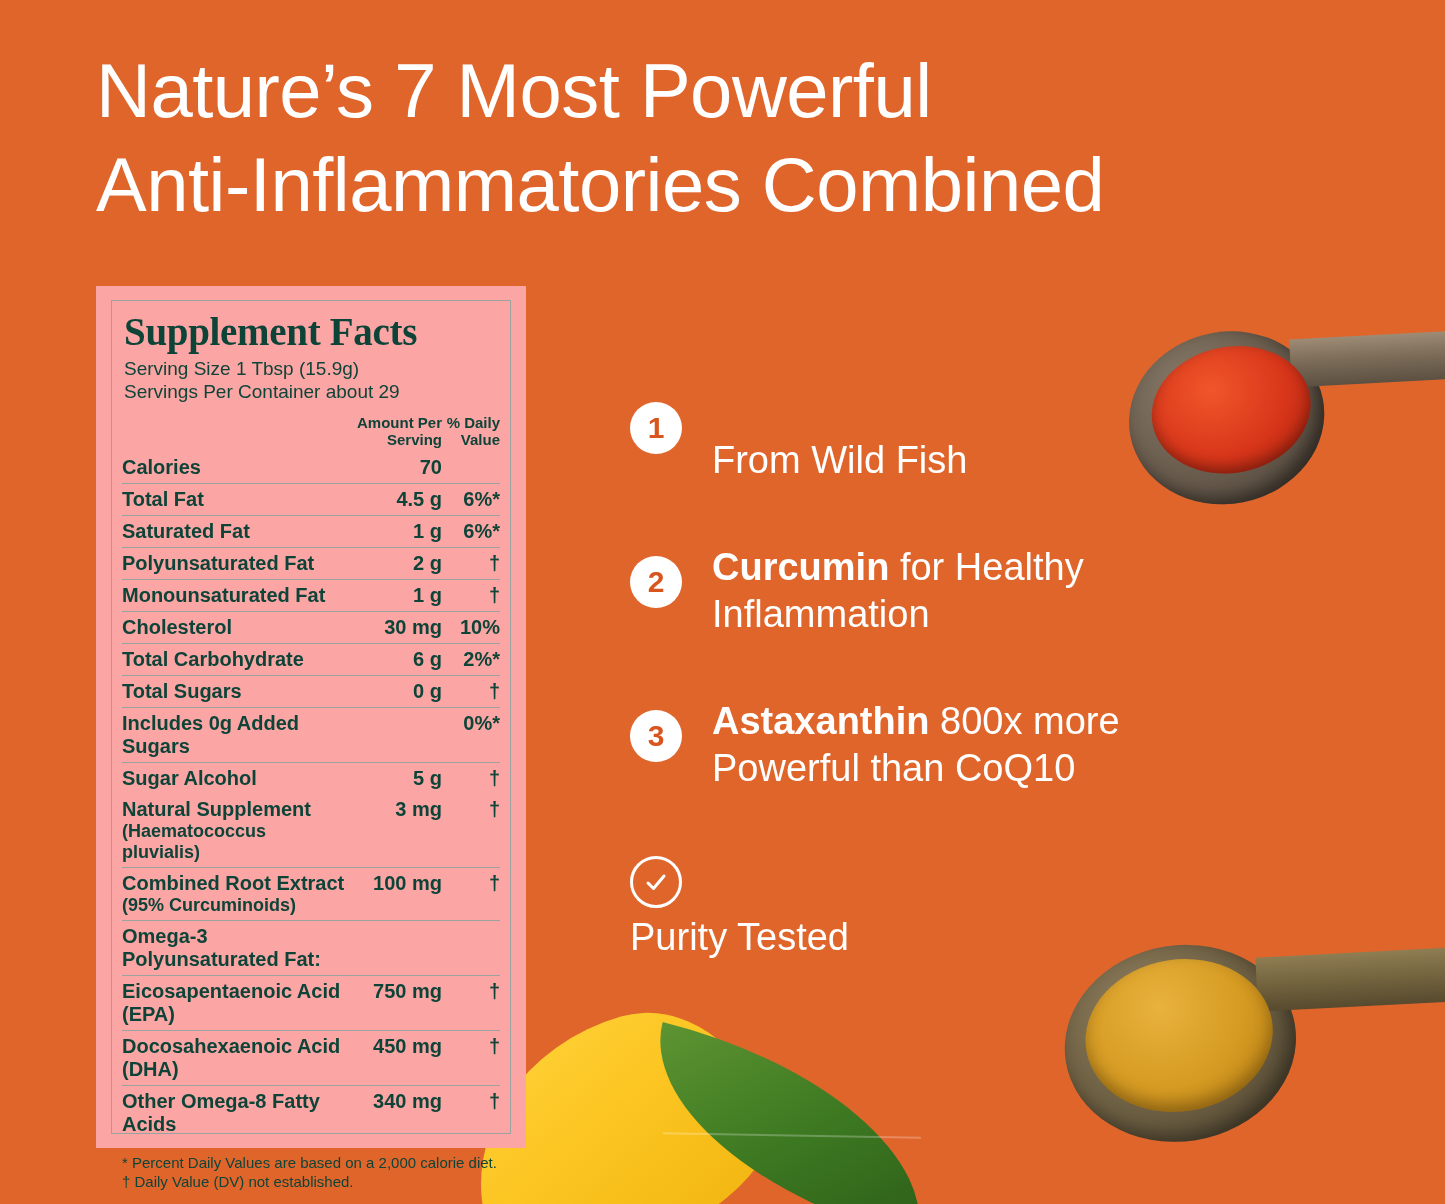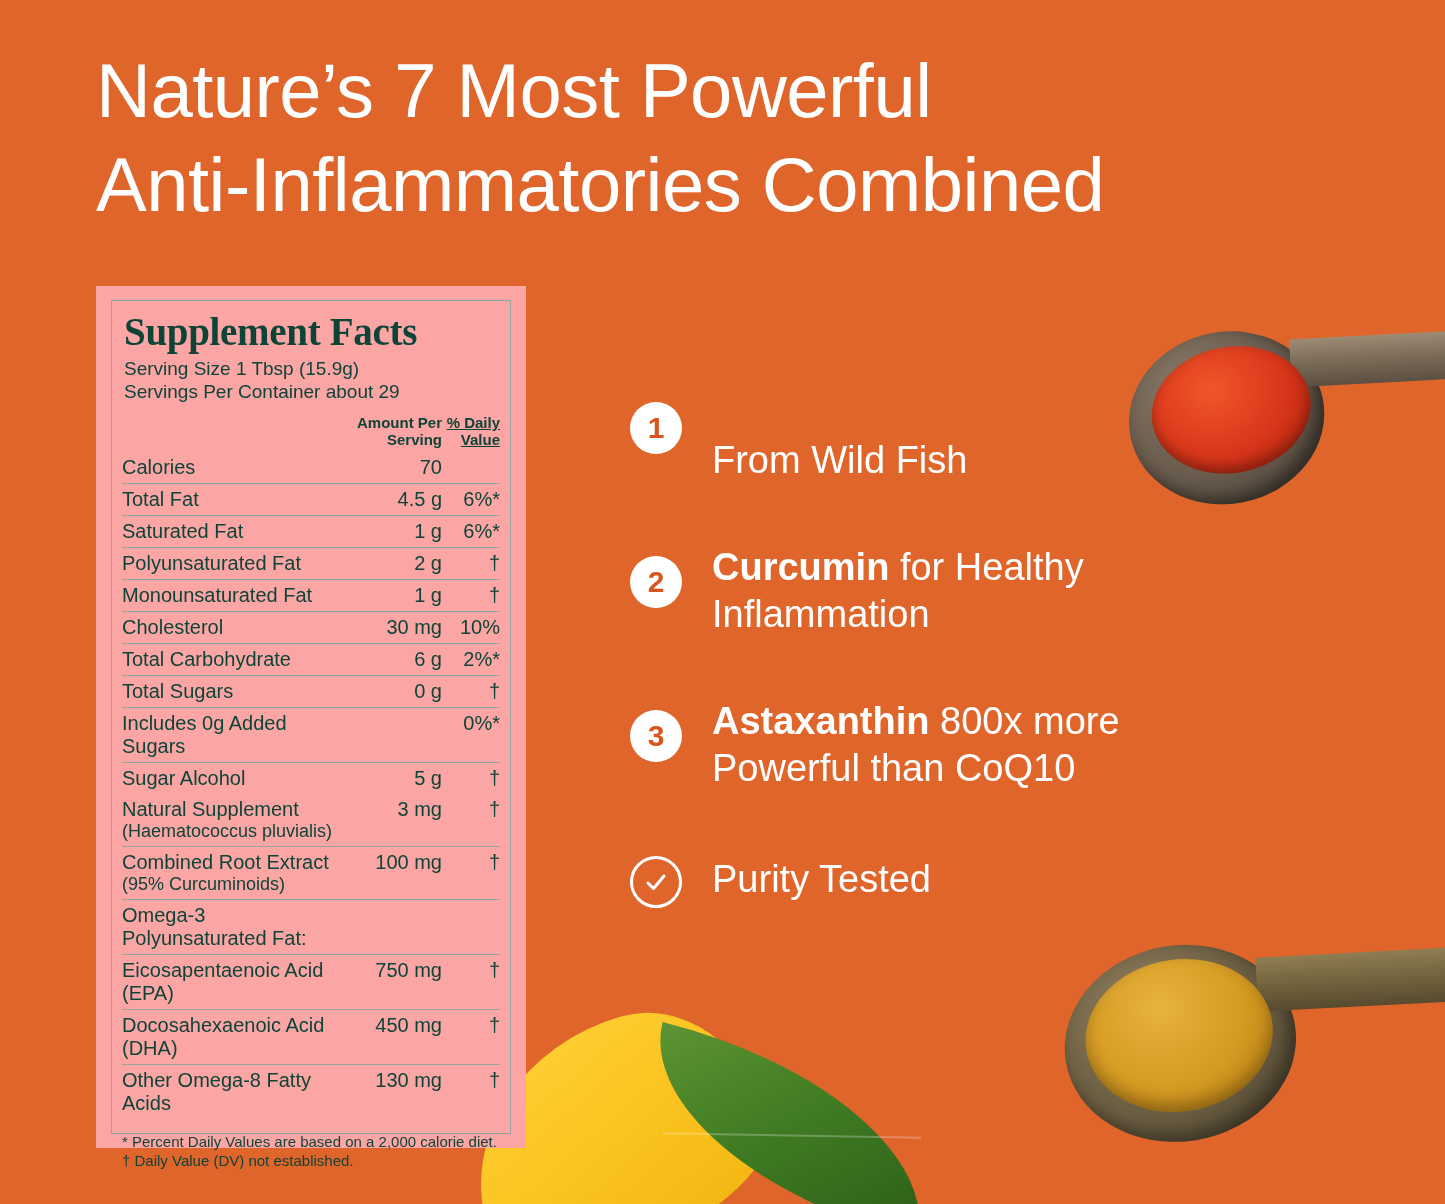--- a/index.html
+++ b/index.html
@@ -105,26 +105,26 @@
   .bar-thick{background:#0E4438;height:15px;margin-top:7px;}
   .bar-med{background:#0E4438;height:9px;}
 
   .col-head{
     display:flex;justify-content:flex-end;align-items:flex-start;
     font-family:"Liberation Sans Narrow","Liberation Sans",sans-serif;
     font-weight:700;font-size:15px;line-height:17px;
     padding:4px 0 4px 0;text-align:right;
   }
   .col-head .amt{width:96px;}
-  .col-head .dv{width:58px;text-decoration:underline;}
+  .col-head .dv{width:58px;}
 
   table.sf{border-collapse:collapse;width:100%;
     font-family:"Liberation Sans Narrow","Liberation Sans",sans-serif;
     font-size:20px;color:#0E4438;}
-  table.sf td{padding:4px 0 4px 0;vertical-align:top;}
+  table.sf td{padding:4px 0 4px 0;vertical-align:top;font-weight:bold;}
   table.sf tr.rule td{border-top:1px solid #9aa3a0;}
   td.name{text-align:left;}
   td.amt{text-align:right;width:96px;white-space:nowrap;}
   td.dv{text-align:right;width:58px;white-space:nowrap;}
   .ind1{padding-left:20px;}
   .ind2{padding-left:38px;}
   .sub{font-size:18px;display:block;}
 
   .sf-foot{
     font-family:"Liberation Sans Narrow","Liberation Sans",sans-serif;
@@ -145,21 +145,21 @@
     flex:0 0 auto;width:52px;height:52px;border-radius:50%;
     border:3px solid #FFFFFF;box-sizing:border-box;
     display:flex;align-items:center;justify-content:center;
     margin-right:30px;margin-top:6px;
   }
   .benefit-text{
     color:#FFFFFF;font-size:38px;line-height:47px;font-weight:400;
     padding-top:2px;
   }
   .benefit-text b{font-weight:700;}
-  .benefit.last{margin-bottom:4px;}
+  .benefit.last{margin-bottom:4px;flex-direction:column;}
   .benefit.last .benefit-text{font-size:38px;padding-top:6px;}
 </style>
 </head>
 <body>
 
 <div class="stage">
 
   <div class="spoon-top">
     <div class="bowl"></div>
     <div class="handle"></div>
@@ -282,21 +282,21 @@
             <td class="amt">750 mg</td>
             <td class="dv">†</td>
           </tr>
           <tr class="rule">
             <td class="name">Docosahexaenoic Acid (DHA)</td>
             <td class="amt">450 mg</td>
             <td class="dv">†</td>
           </tr>
           <tr class="rule">
             <td class="name">Other Omega-8 Fatty Acids</td>
-            <td class="amt">130 mg</td>
+            <td class="amt">340 mg</td>
             <td class="dv">†</td>
           </tr>
         </tbody>
       </table>
 
       <div class="bar-thick"></div>
 
       <div class="sf-foot">* Percent Daily Values are based on a 2,000 calorie diet.
 † Daily Value (DV) not established.</div>
     </div>

